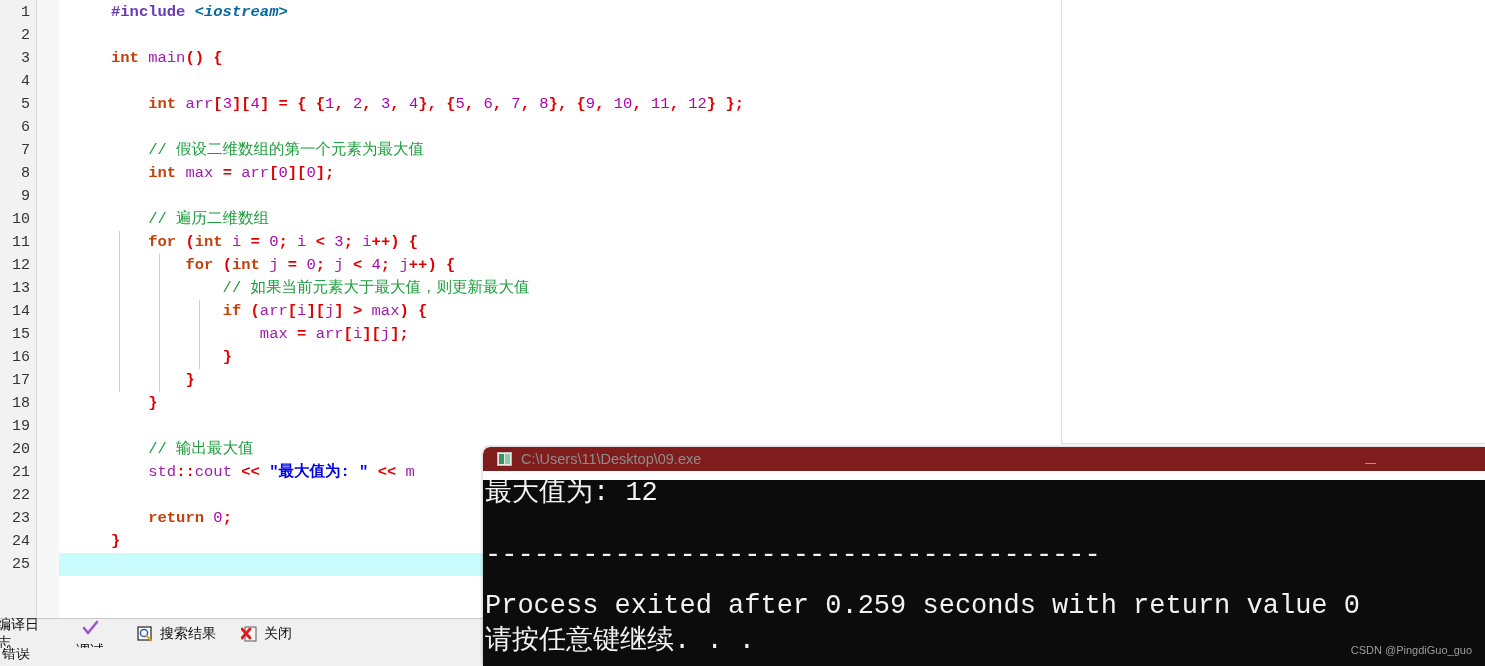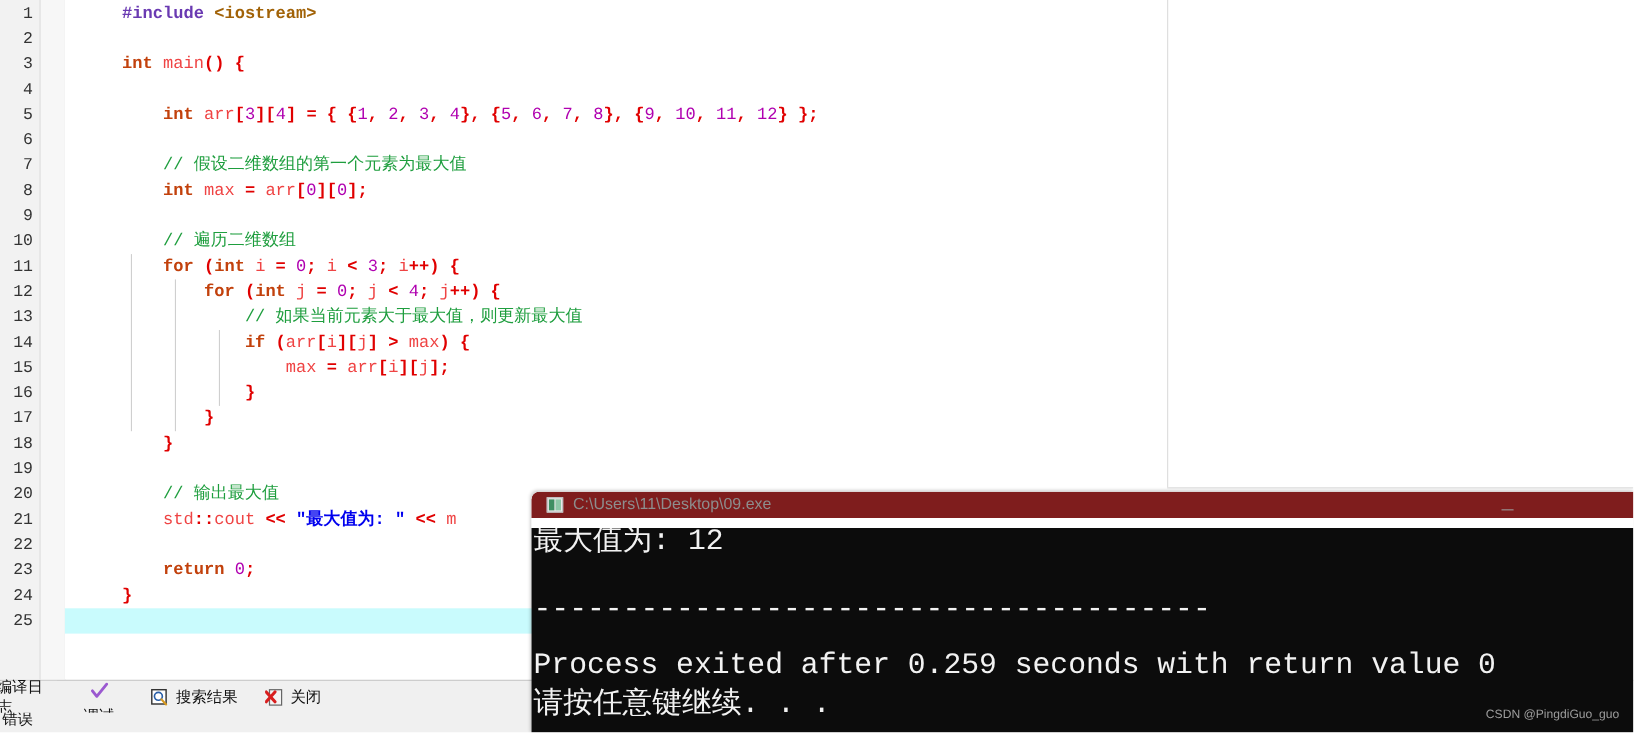--- a/index.html
+++ b/index.html
@@ -59,27 +59,27 @@
   .fold .endtick{
     position:absolute;left:10px;top:11px;width:6px;height:1px;background:#777;
   }
 
   .code-line{
     position:absolute;left:0;height:23px;line-height:23px;white-space:pre;
     font-family:"Liberation Mono", monospace;font-size:15.5px;color:#000;
   }
   .kw{color:#c2410c;font-weight:bold;}
   .pp{color:#6a3ab2;font-weight:bold;}
-  .hdr{color:#a16207;font-weight:bold;}
+  .hdr{color:#0369a1;font-weight:bold;font-style:italic;}
   .cm{color:#1e9e3e;}
   .num{color:#b000b0;}
   .br{color:#e00000;font-weight:bold;}
   .op{color:#e00000;font-weight:bold;}
   .str{color:#0000ee;font-weight:bold;}
-  .pl{color:#ef4444;}
+  .pl{color:#a21caf;}
   .sep{color:#e00000;font-weight:bold;}
 
   
   .guide{
     position:absolute;width:1px;background:#cfcfcf;
   }
 
   .hl-line{
     position:absolute;left:59px;width:1422px;height:23px;background:#c9fbfd;
   }

